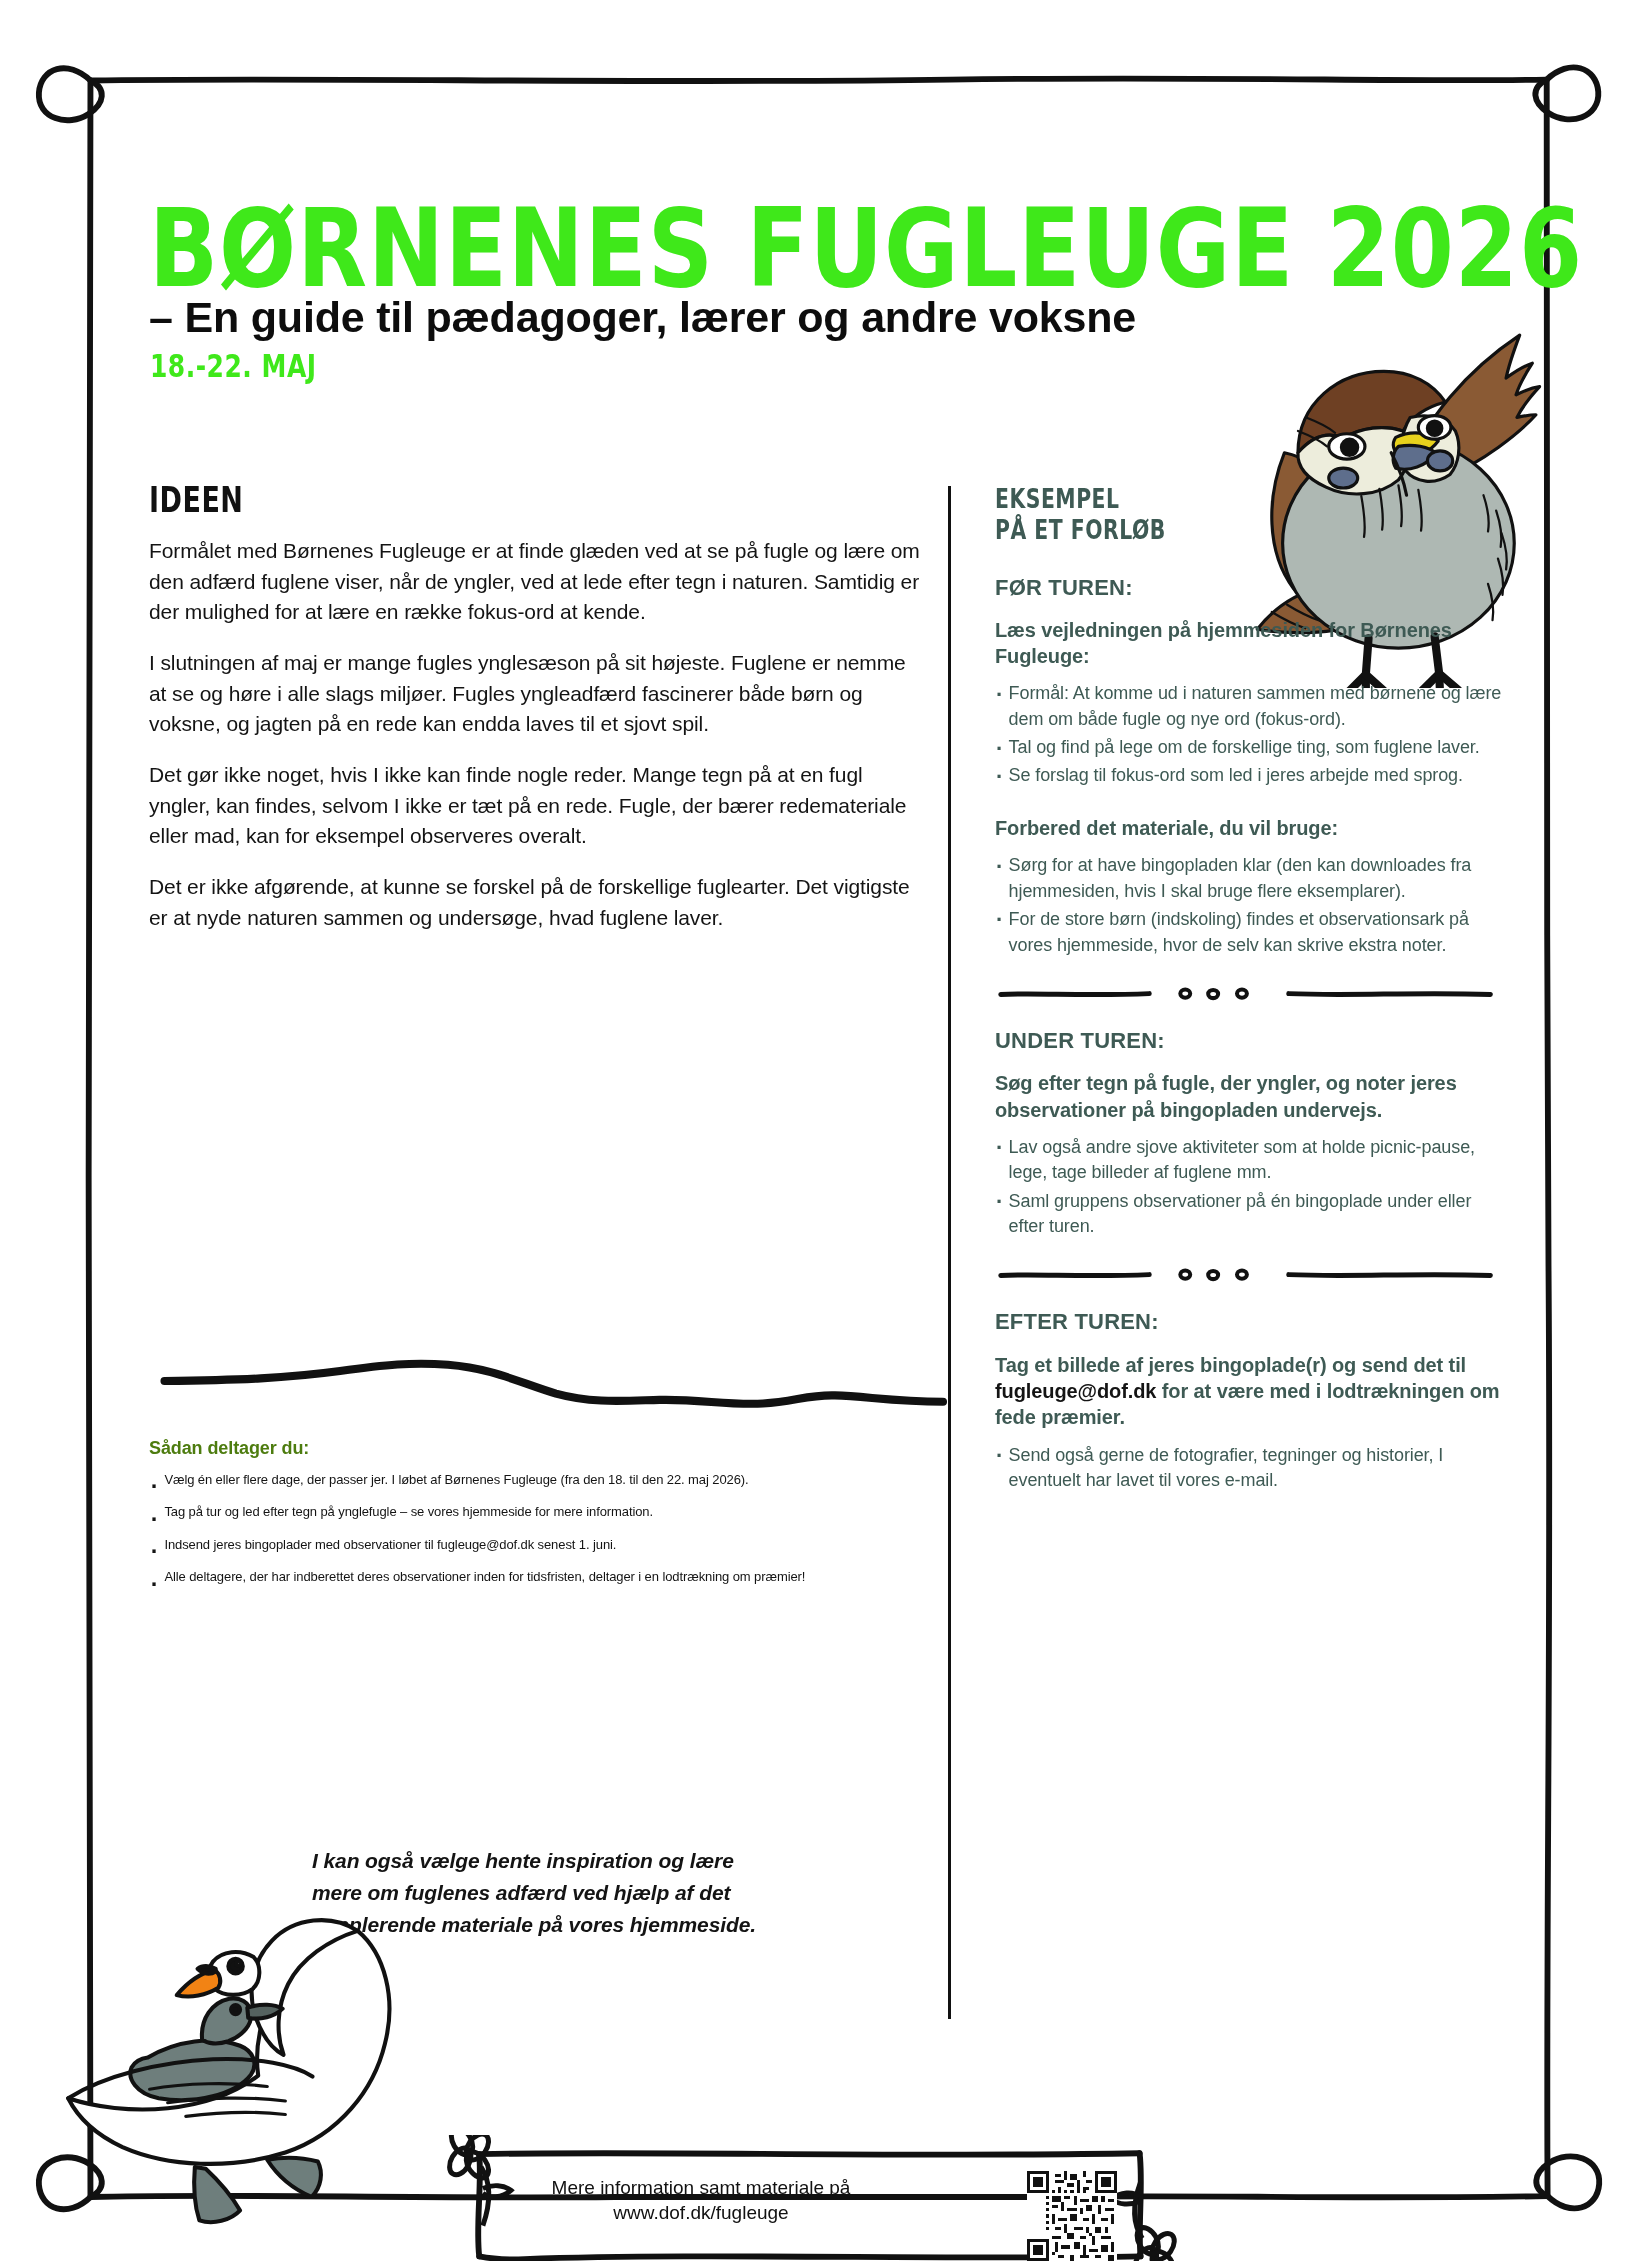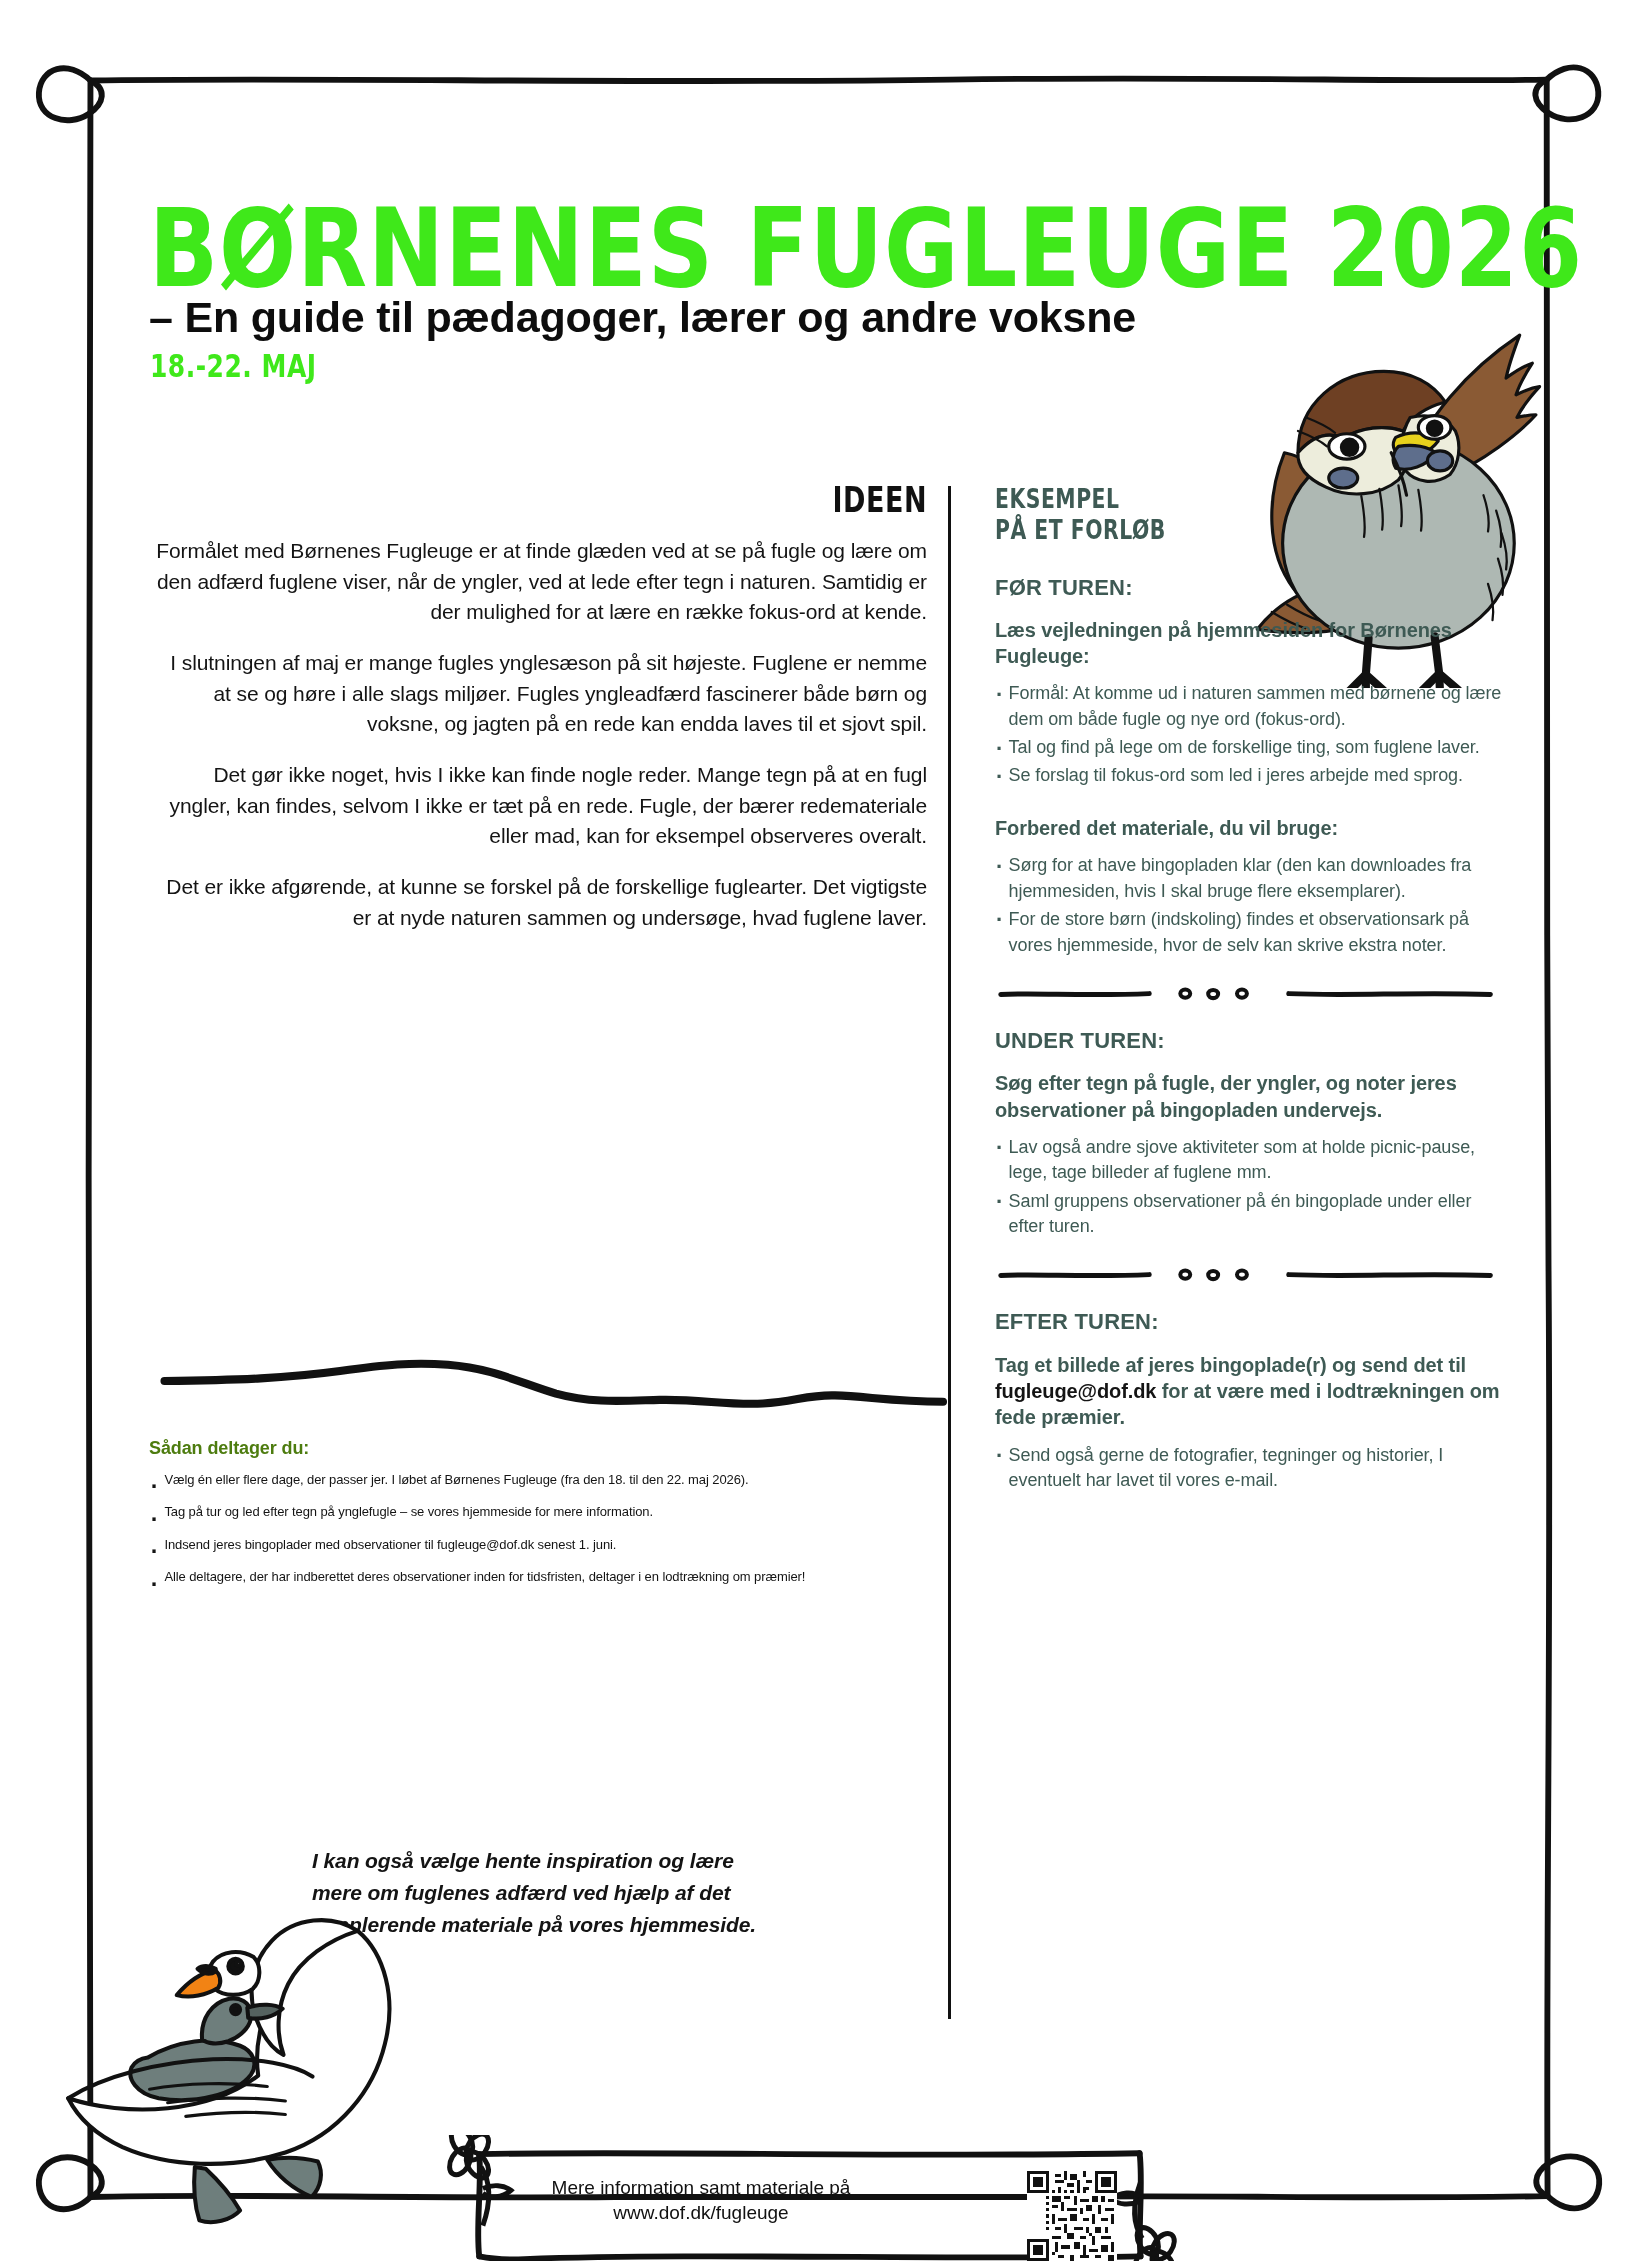--- a/index.html
+++ b/index.html
@@ -43,21 +43,21 @@
     font-weight:bold;
     font-size:25px;
     letter-spacing:0.5px;
     color:#3FE81A;
     transform:scaleY(1.25);
     transform-origin:left top;
     white-space:nowrap;
   }
 
   
-  .col-left{position:absolute;left:149px;top:479px;width:778px;text-align:right;}
+  .col-left{position:absolute;left:149px;top:479px;width:778px;}
   .col-right{position:absolute;left:995px;top:484px;width:516px;}
   .vdiv{position:absolute;left:948px;top:486px;width:3.2px;height:1533px;background:#111;}
 
   .sec-head{
     font-family:"DejaVu Sans", sans-serif;
     font-weight:bold;
     font-size:27px;
     letter-spacing:0.5px;
     color:#111;
     transform:scaleY(1.3);

